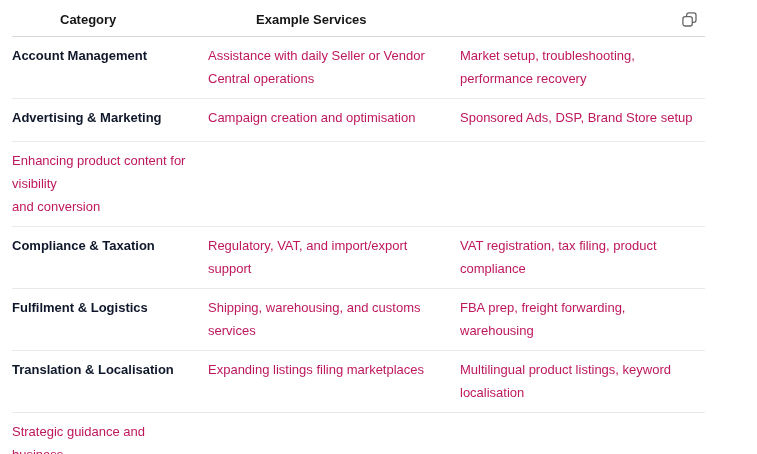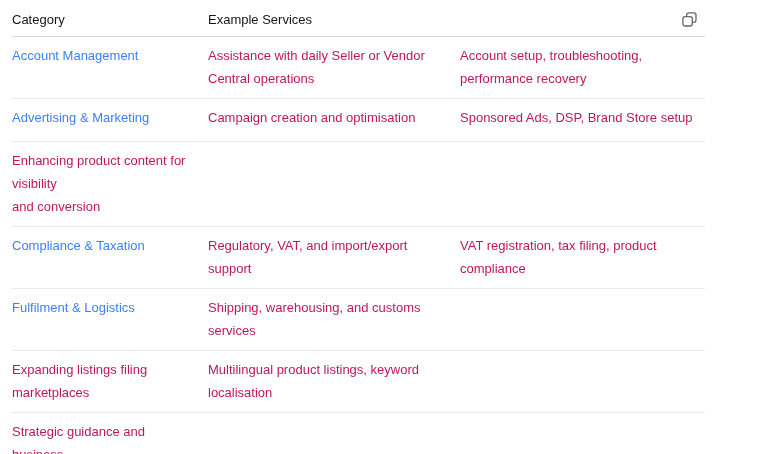--- a/index.html
+++ b/index.html
@@ -39,28 +39,29 @@
     border-bottom: none;
   }
   .cell {
     font-size: 13px;
     line-height: 23px;
     color: #be185d;
     white-space: pre-line;
     padding-right: 12px;
   }
   .cell.cat {
-    font-weight: normal;
-    color: #3b82f6;
+    font-weight: bold;
+    color: #0f172a;
     padding-right: 10px;
   }
   .thead .cell {
-    font-weight: normal;
+    font-weight: bold;
     color: #161616;
     line-height: 17px;
+    margin-left: 48px;
   }
   .copy-btn {
     position: absolute;
     top: 7px;
     left: 676px;
     width: 26px;
     height: 24px;
     display: flex;
     align-items: center;
     justify-content: center;
@@ -90,21 +91,21 @@
 
     <div class="row thead">
       <div class="cell">Category</div>
       <div class="cell">Example Services</div>
     </div>
 
     <div class="row">
       <div class="cell cat">Account Management</div>
       <div class="cell">Assistance with daily Seller or Vendor
 Central operations</div>
-      <div class="cell">Account setup, troubleshooting,
+      <div class="cell">Market setup, troubleshooting,
 performance recovery</div>
     </div>
 
     <div class="row">
       <div class="cell cat">Advertising &amp; Marketing</div>
       <div class="cell">Campaign creation and optimisation</div>
       <div class="cell">Sponsored Ads, DSP, Brand Store setup</div>
     </div>
 
     <div class="row">
@@ -117,23 +118,25 @@
       <div class="cell">Regulatory, VAT, and import/export
 support</div>
       <div class="cell">VAT registration, tax filing, product
 compliance</div>
     </div>
 
     <div class="row">
       <div class="cell cat">Fulfilment &amp; Logistics</div>
       <div class="cell">Shipping, warehousing, and customs
 services</div>
+      <div class="cell">FBA prep, freight forwarding, warehousing</div>
     </div>
 
     <div class="row">
+      <div class="cell cat">Translation &amp; Localisation</div>
       <div class="cell">Expanding listings filing marketplaces</div>
       <div class="cell">Multilingual product listings, keyword
 localisation</div>
     </div>
 
     <div class="row">
       <div class="cell">Strategic guidance and business
 mentoring</div>
     </div>
 

